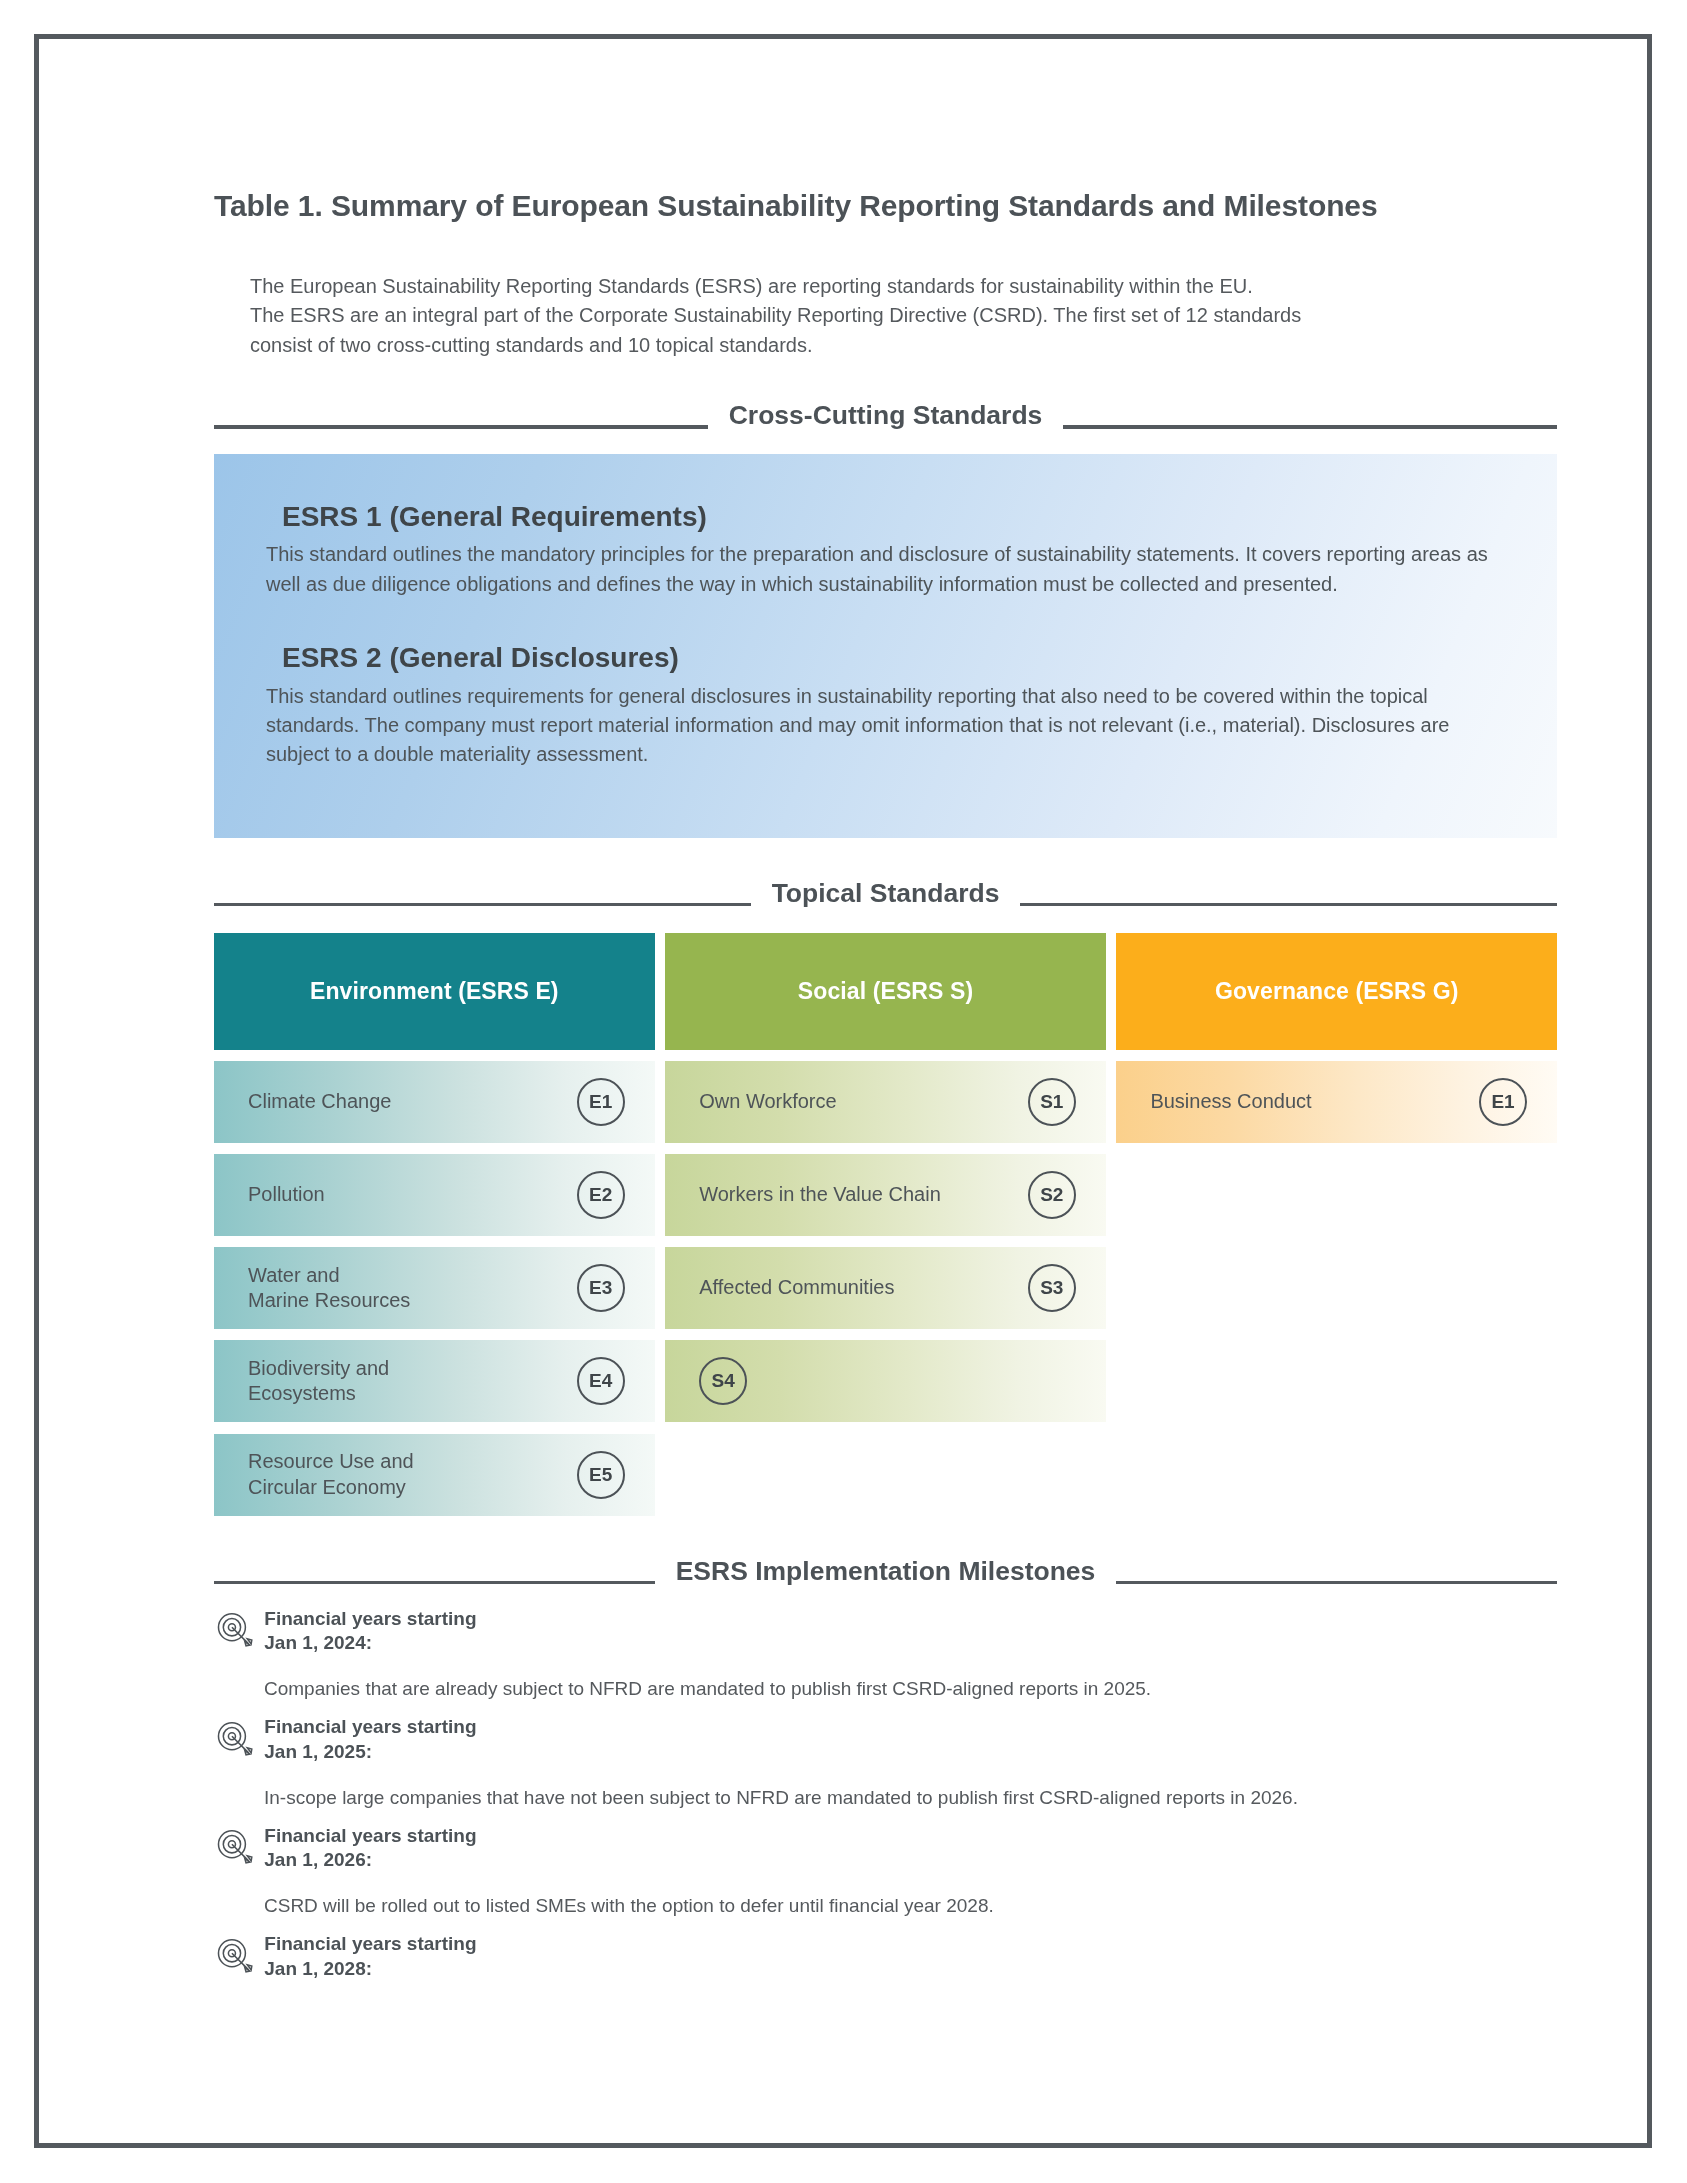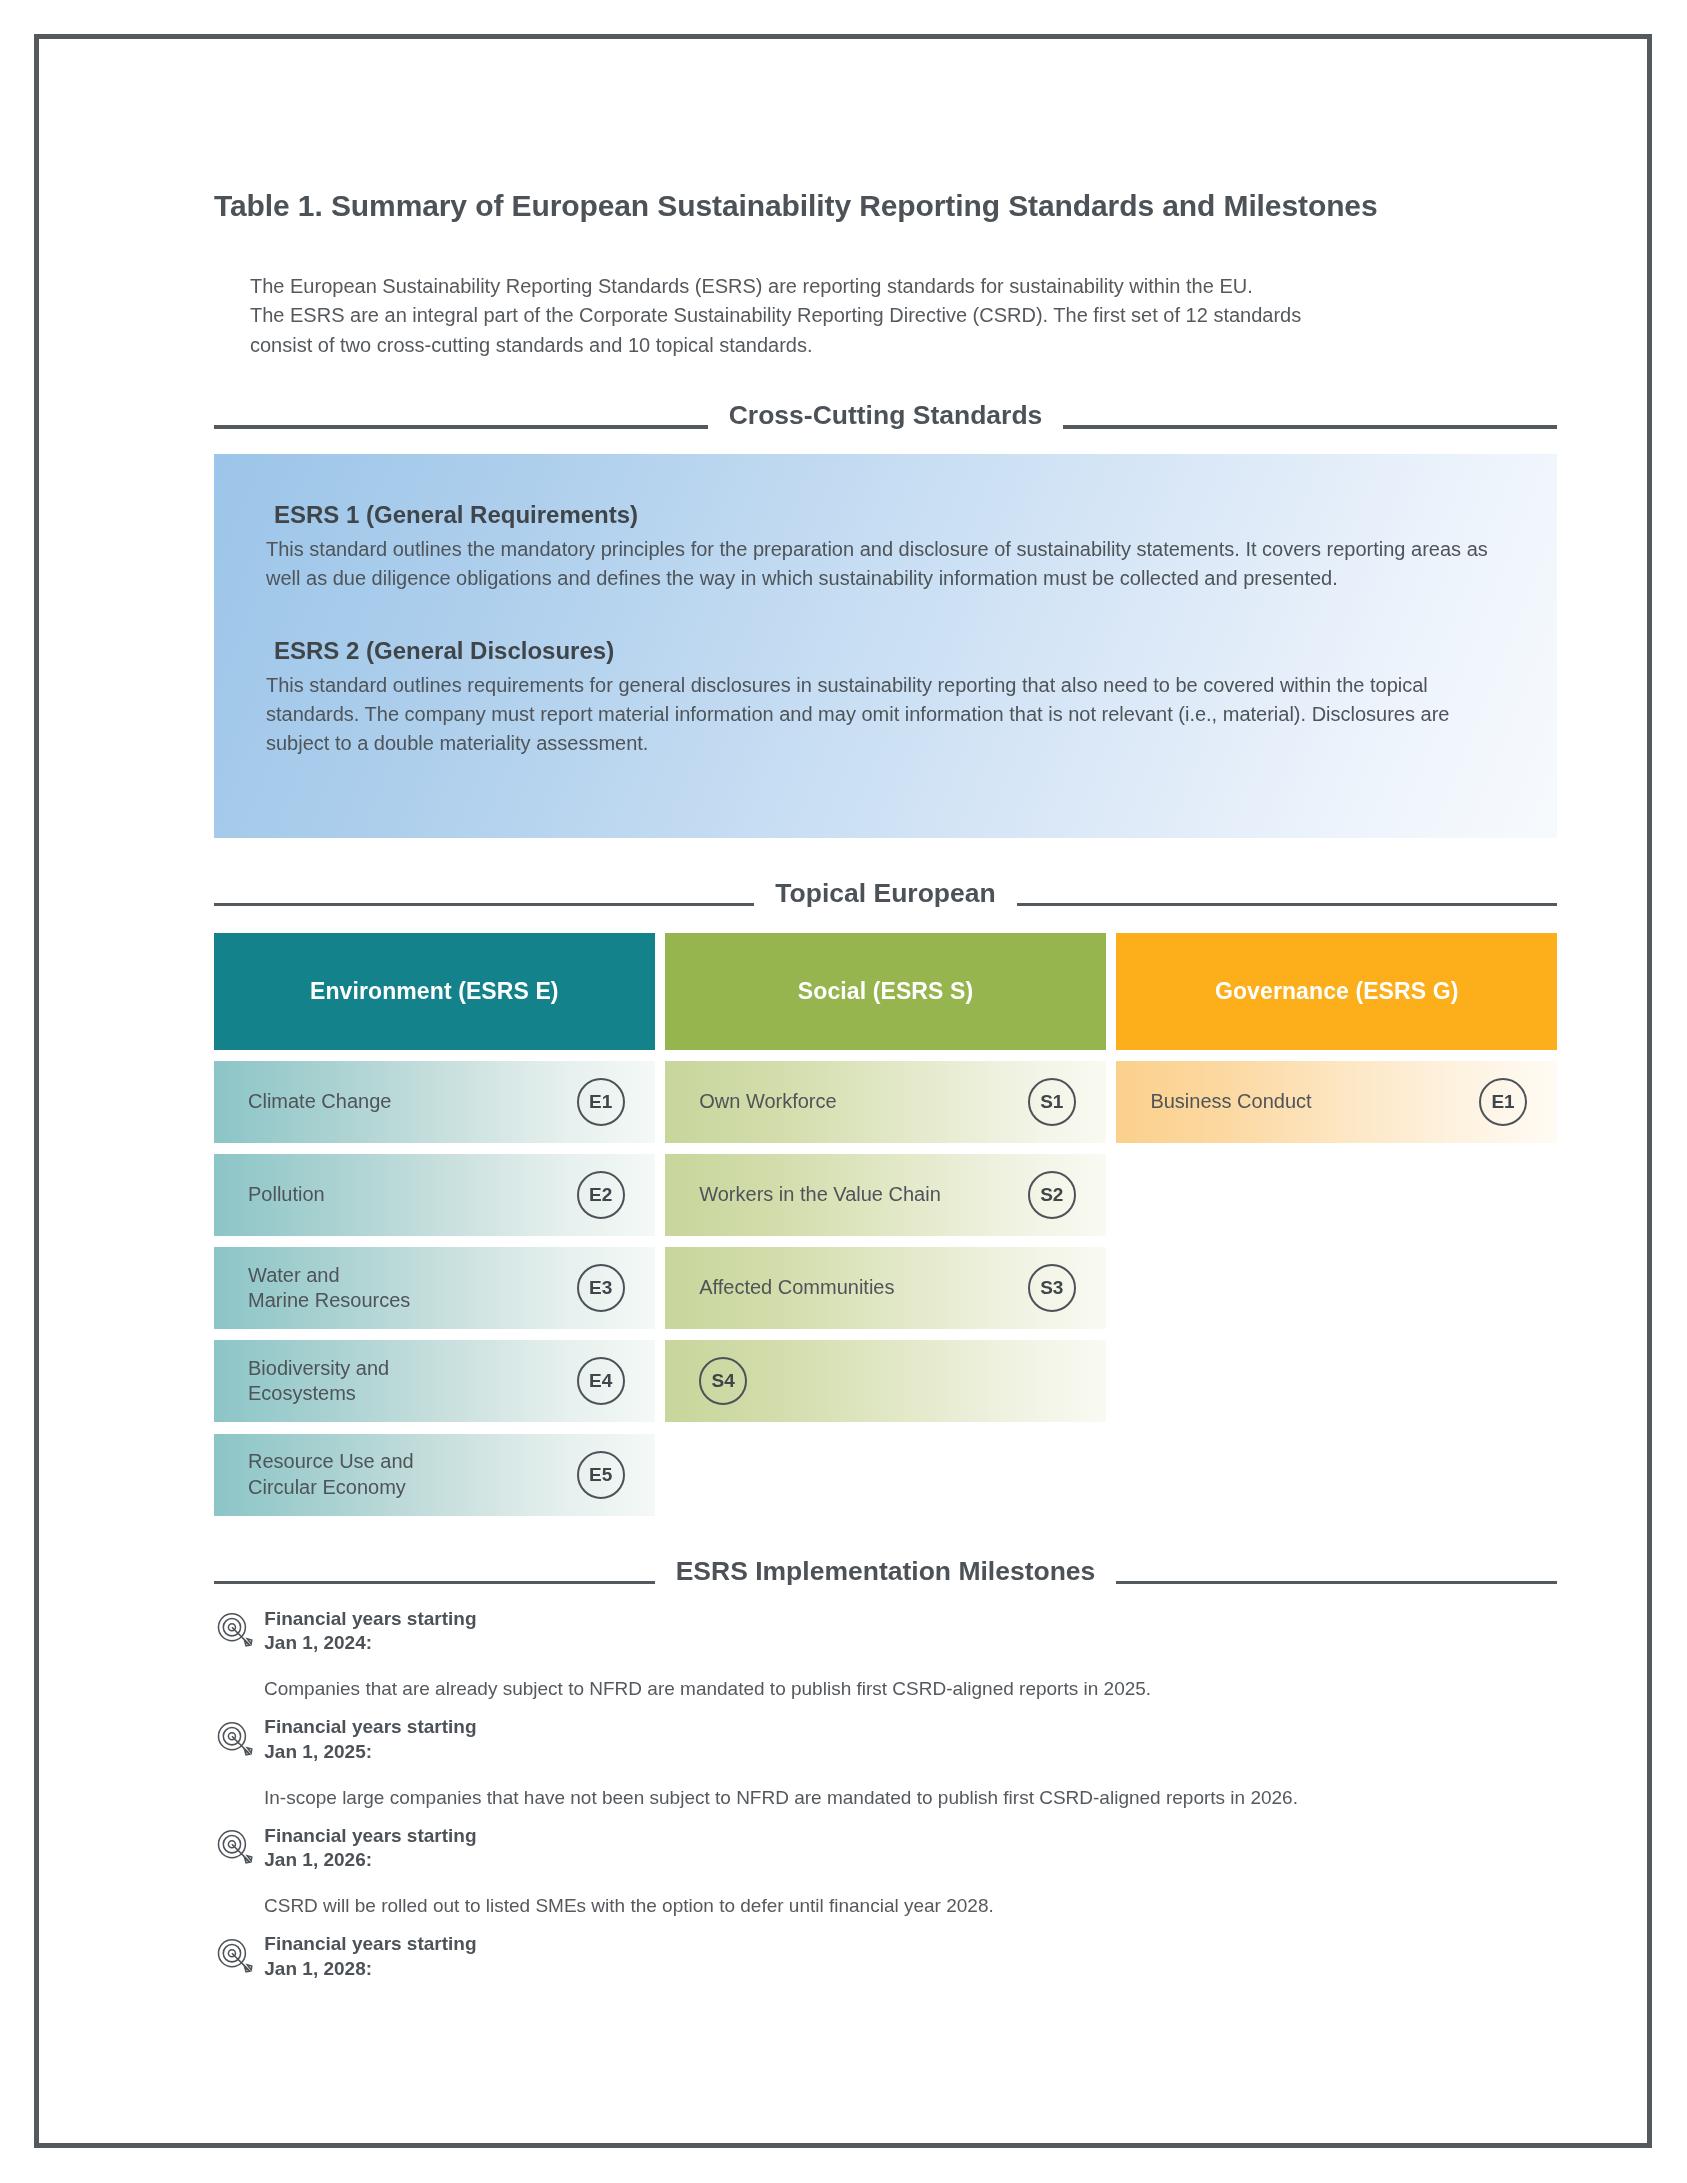--- a/index.html
+++ b/index.html
@@ -82,24 +82,24 @@
     margin-top: 25px;
     width: 1343px;
     min-height: 384px;
     background: linear-gradient(112deg, #9CC5E9 0%, #AECFEC 22%, #C8DEF3 48%, #DEEAF8 70%, #EFF5FC 88%, #F7FAFD 100%);
     box-sizing: border-box;
     padding: 44px 48px 34px 52px;
   }
   .cc-block { margin-bottom: 0; }
   .cc-block + .cc-block { margin-top: 40px; }
   .cc-heading {
-    font-size: 24px;
+    font-size: 28px;
     font-weight: bold;
     color: #3F4549;
-    margin: 0 0 4px 8px;
+    margin: 0 0 4px 16px;
     line-height: 1.38;
   }
   .cc-body {
     font-size: 20px;
     line-height: 1.47;
     color: #4E5458;
     margin: 0;
   }
 
   
@@ -231,21 +231,21 @@
         <div class="cc-body">This standard outlines the mandatory principles for the preparation and disclosure of sustainability statements. It covers reporting areas as well as due diligence obligations and defines the way in which sustainability information must be collected and presented.</div>
       </div>
       <div class="cc-block">
         <div class="cc-heading">ESRS 2 (General Disclosures)</div>
         <div class="cc-body">This standard outlines requirements for general disclosures in sustainability reporting that also need to be covered within the topical standards. The company must report material information and may omit information that is not relevant (i.e., material). Disclosures are subject to a double materiality assessment.</div>
       </div>
     </div>
 
     <div class="section-divider">
       <span class="rule"></span>
-      <span class="sec-title">Topical European</span>
+      <span class="sec-title">Topical Standards</span>
       <span class="rule"></span>
     </div>
 
     <div class="topical">
 
       <div class="topical-col">
         <div class="col-header env">Environment (ESRS E)</div>
         <div class="topic-row env">
           <span class="topic-label">Climate Change</span>
           <span class="topic-badge">E1</span>

